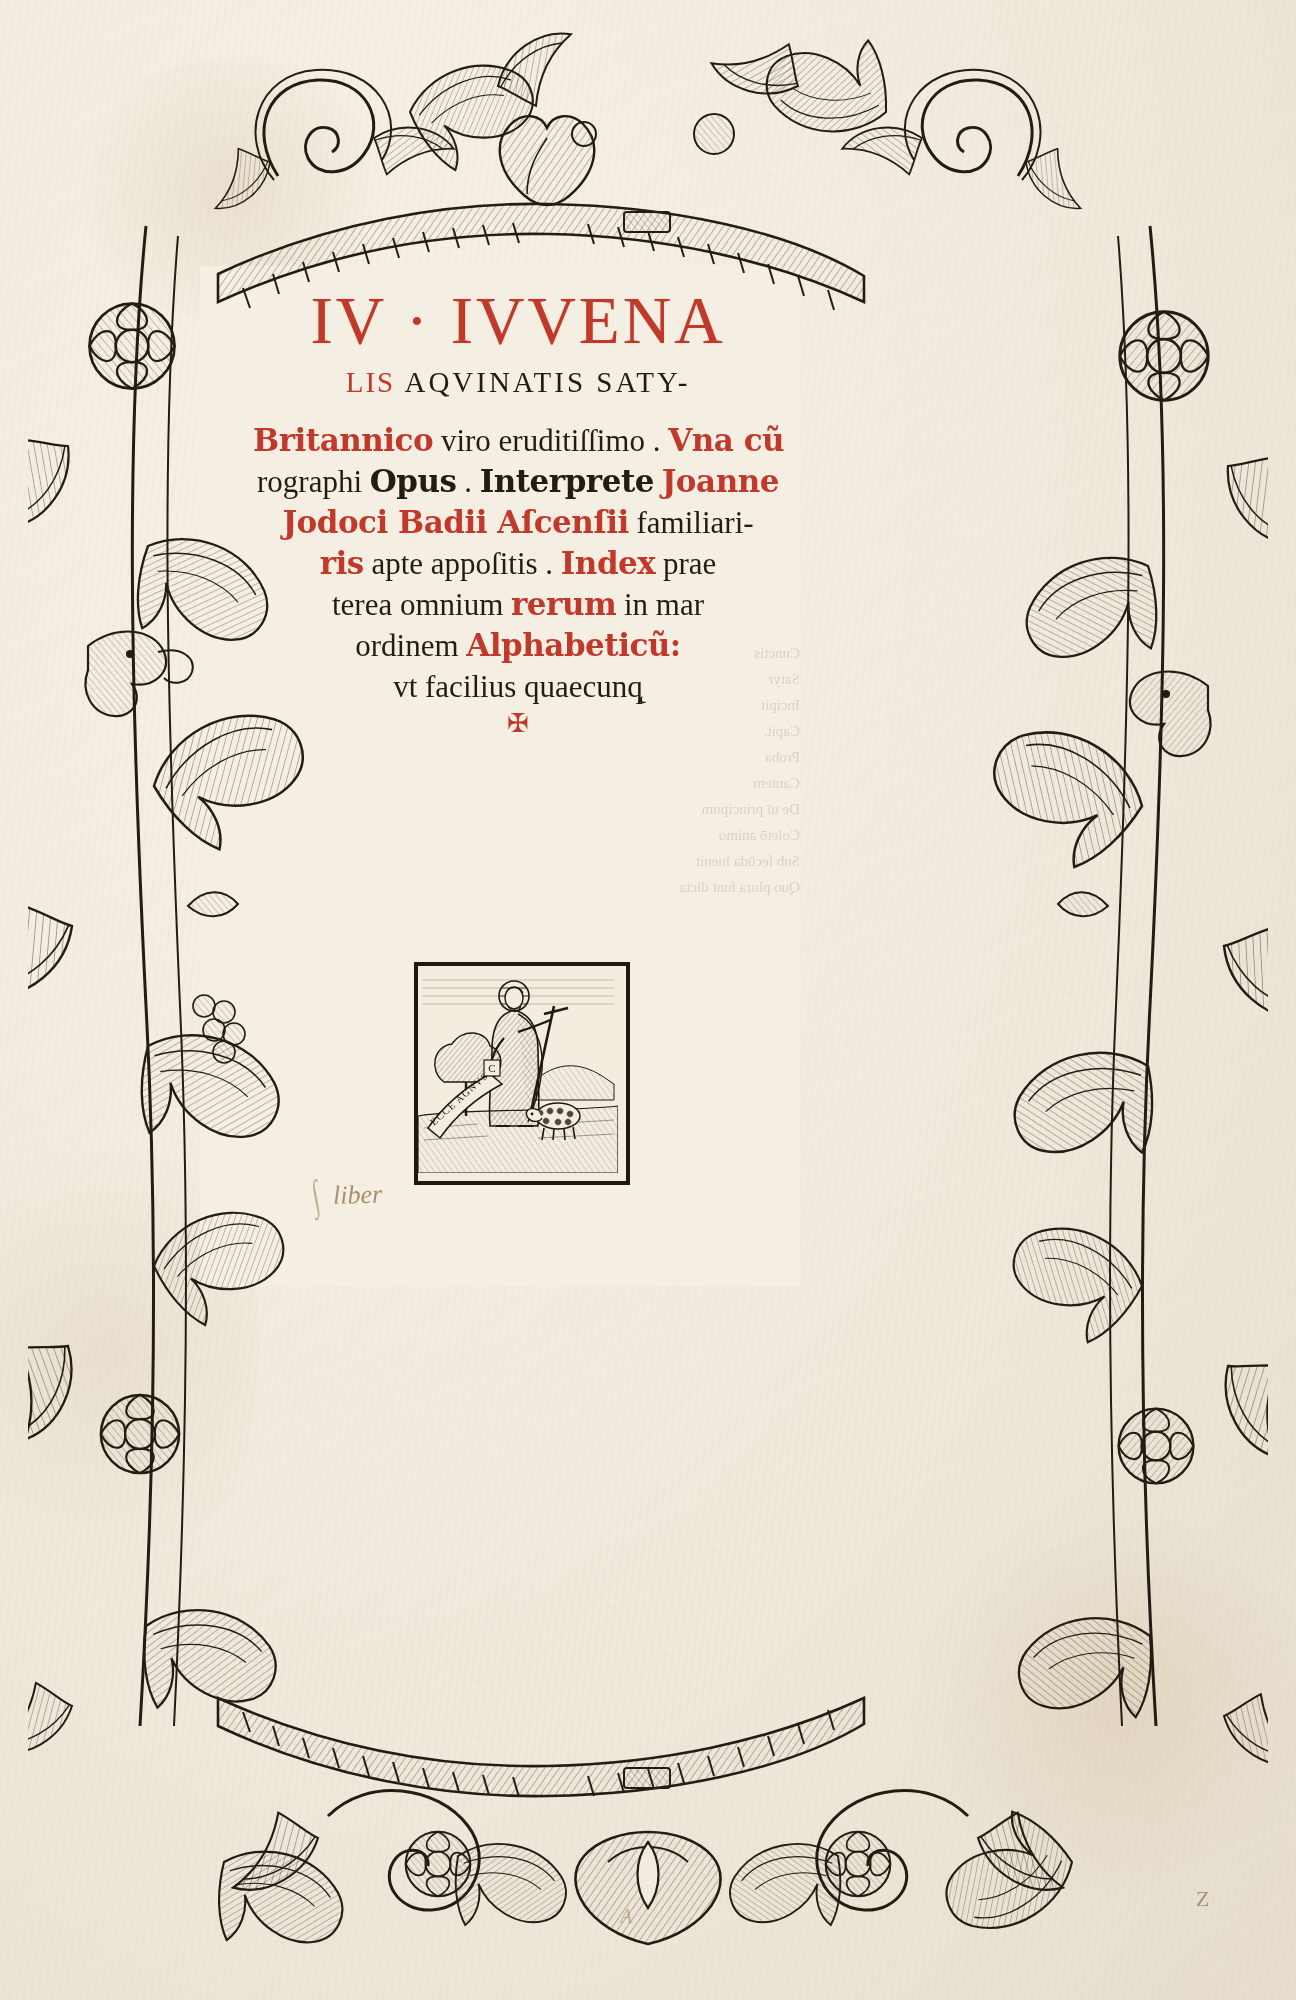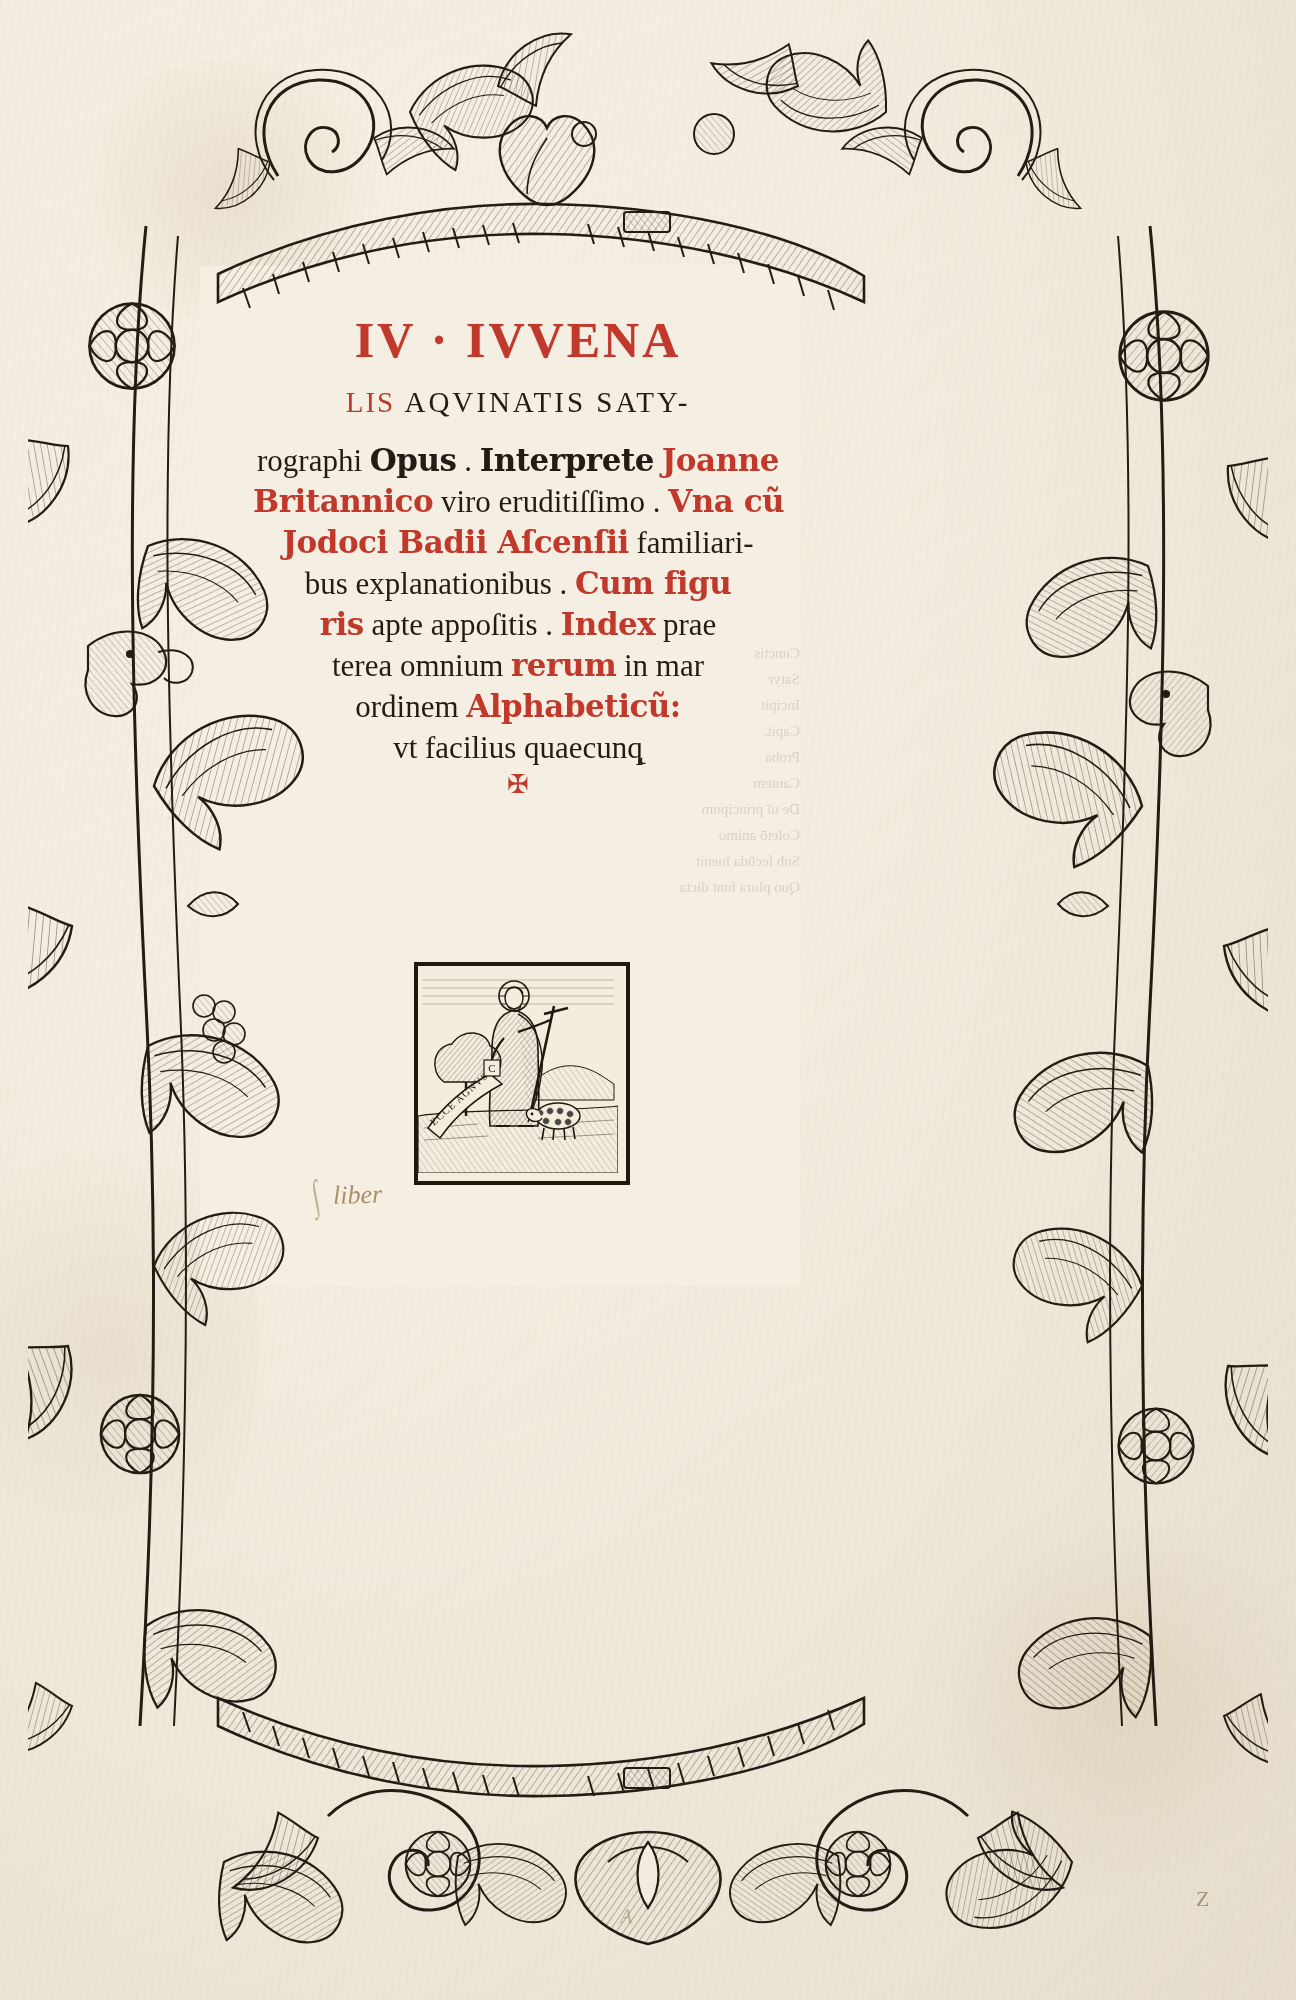--- a/index.html
+++ b/index.html
@@ -68,25 +68,25 @@
     font-size: 15px;
     line-height: 26px;
     text-align: left;
     transform: scaleX(-1);
     pointer-events: none;
     font-family: "Liberation Serif", serif;
   }
 
   .title-line1 {
     color: #c0392b;
-    font-size: 50px;
+    font-size: 67px;
     letter-spacing: 3px;
     line-height: 64px;
-    margin-top: 20px;
-    font-weight: bold;
+    margin-top: 0;
+    font-weight: normal;
     text-shadow: 0 0 1px rgba(160,50,35,0.5);
   }
   .title-line2 {
     color: #c0392b;
     font-size: 29px;
     letter-spacing: 2px;
     line-height: 48px;
     margin-top: 6px;
   }
   .title-line2 .blk {
@@ -395,24 +395,23 @@
     <div>Quo plura ſunt dicta</div>
   </div>
 
   <div id="text-block">
     <div class="title-line1">IV · IVVENA</div>
     <div class="title-line2">
       <span>LIS</span>
       <span class="blk">AQVINATIS SATY-</span>
     </div>
     <div class="body-block" id="body-block">
+        <div class="ln"><span class="red goth">Britannico</span><span> viro eruditiſſimo . </span><span class="red goth">Vna cũ</span></div>
         <div class="ln"><span>rographi </span><span class="goth">Opus</span><span> . </span><span class="goth">Interprete</span><span> </span><span class="red goth">Joanne</span></div>
-        <div class="ln"><span class="red goth">Britannico</span><span> viro eruditiſſimo . </span><span class="red goth">Vna cũ</span></div>
         <div class="ln"><span class="red goth">Jodoci Badii Aſcenſii</span><span> familiari-</span></div>
-        <div class="ln"><span>bus explanationibus . </span><span class="red goth">Cum figu</span></div>
         <div class="ln"><span class="red goth">ris</span><span> apte appoſitis . </span><span class="red goth">Index</span><span> prae</span></div>
         <div class="ln"><span>terea omnium </span><span class="red goth">rerum</span><span> in mar</span></div>
         <div class="ln"><span>ordinem </span><span class="red goth">Alphabeticũ:</span></div>
         <div class="ln"><span>vt facilius quaecunq̨</span></div>
       </div>
     <div class="fin">✠</div>
   </div>
 
   <div id="device">
     <svg width="200" height="207" viewBox="0 0 200 207" xmlns="http://www.w3.org/2000/svg">

